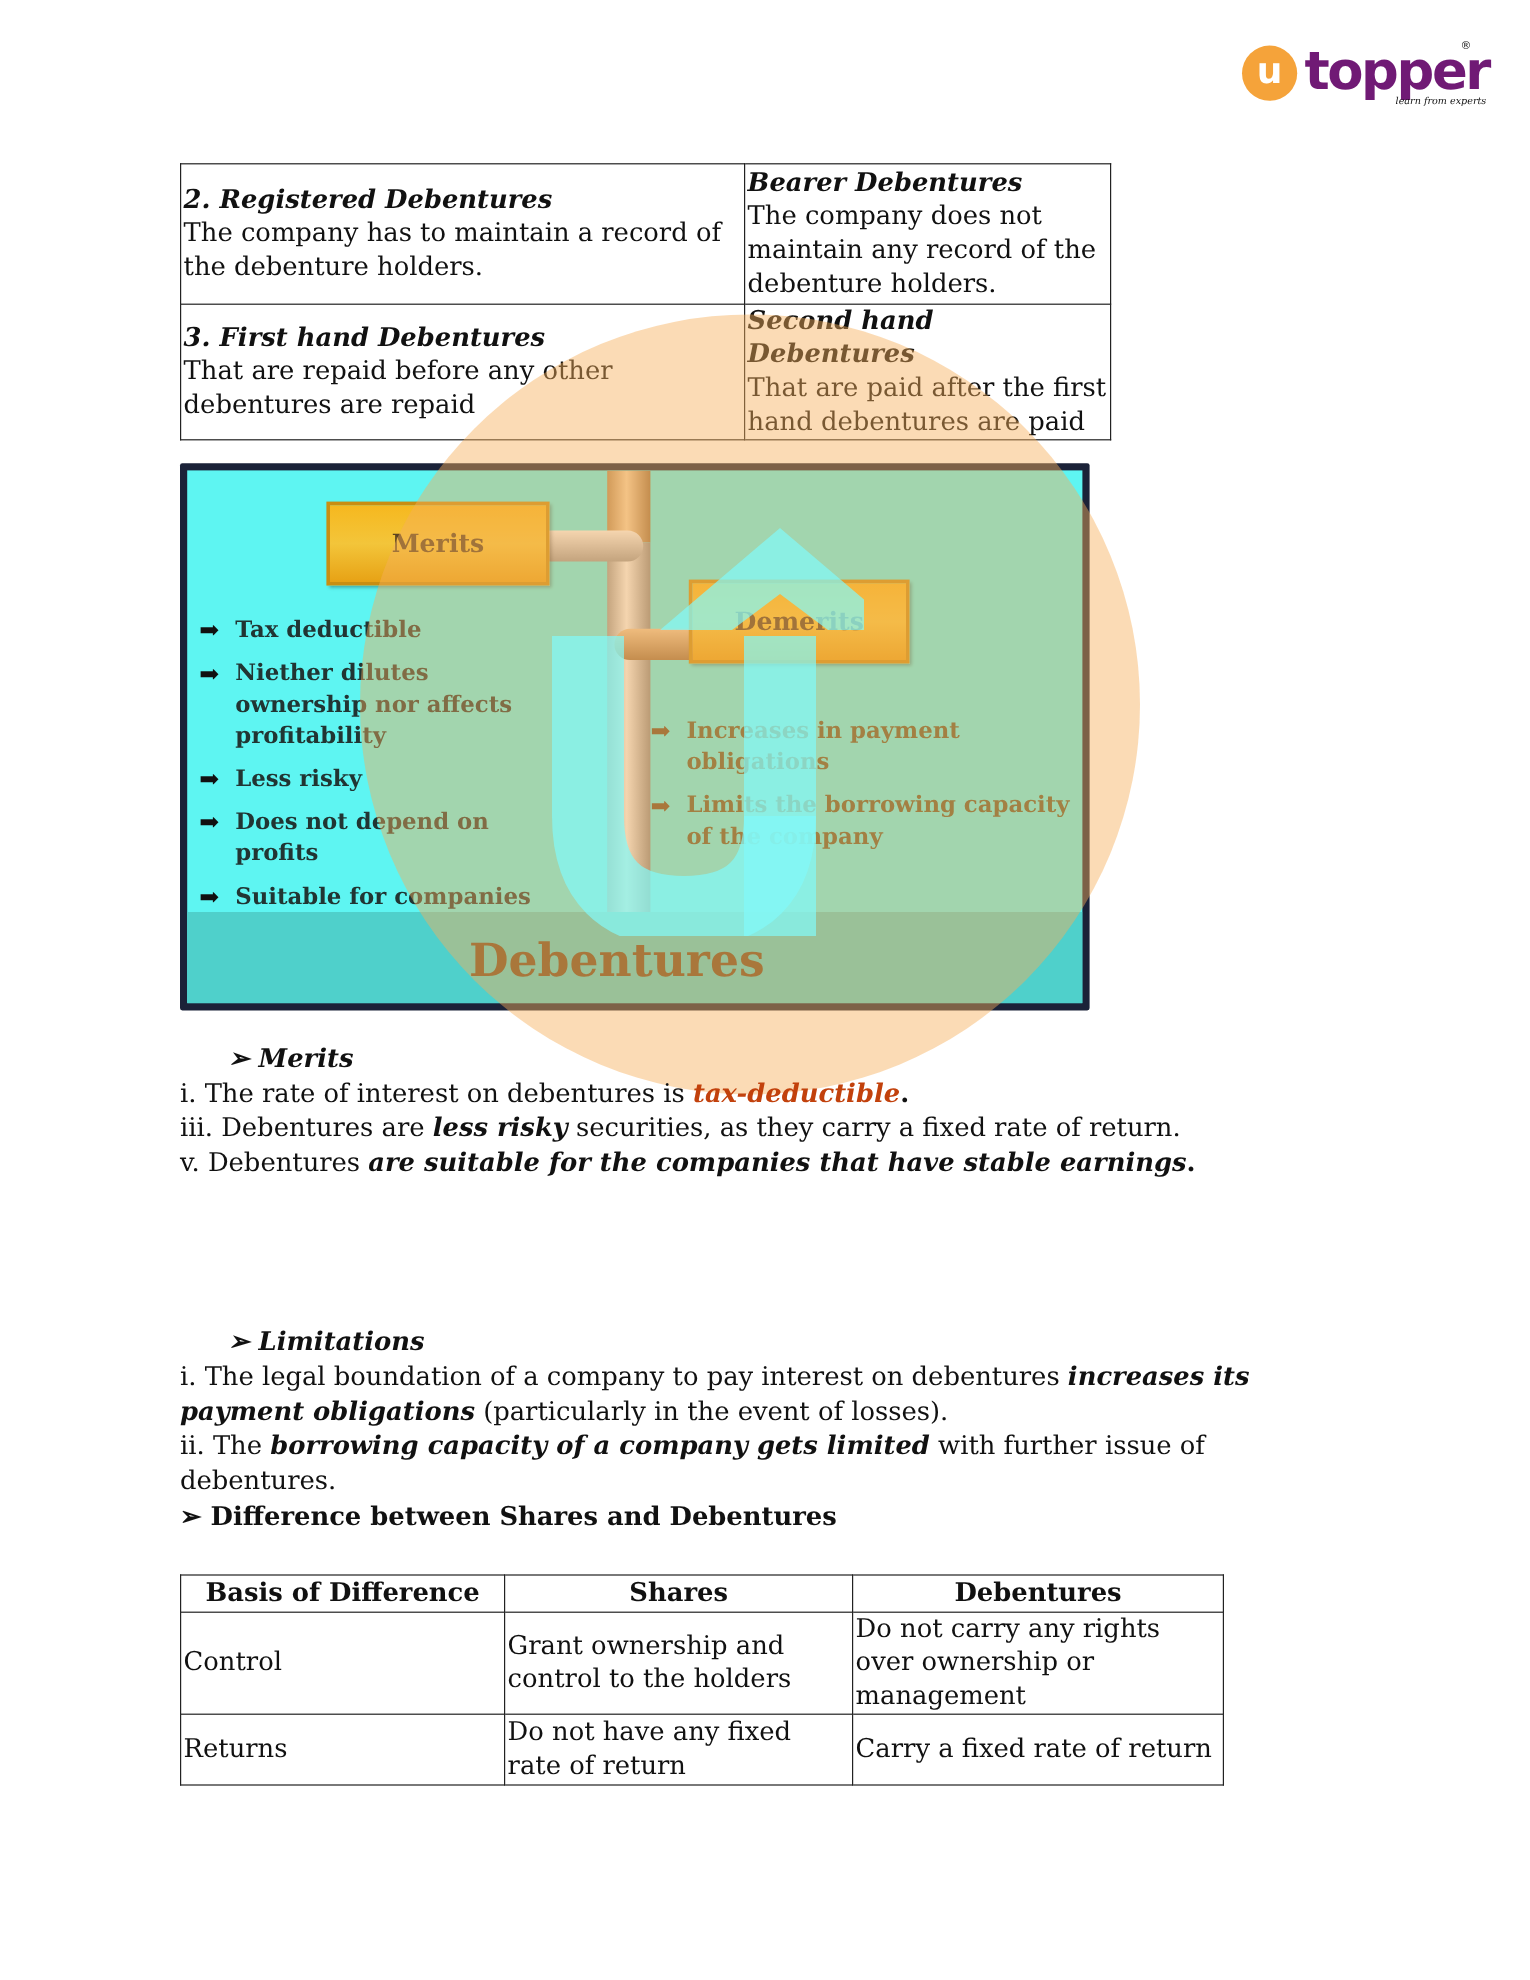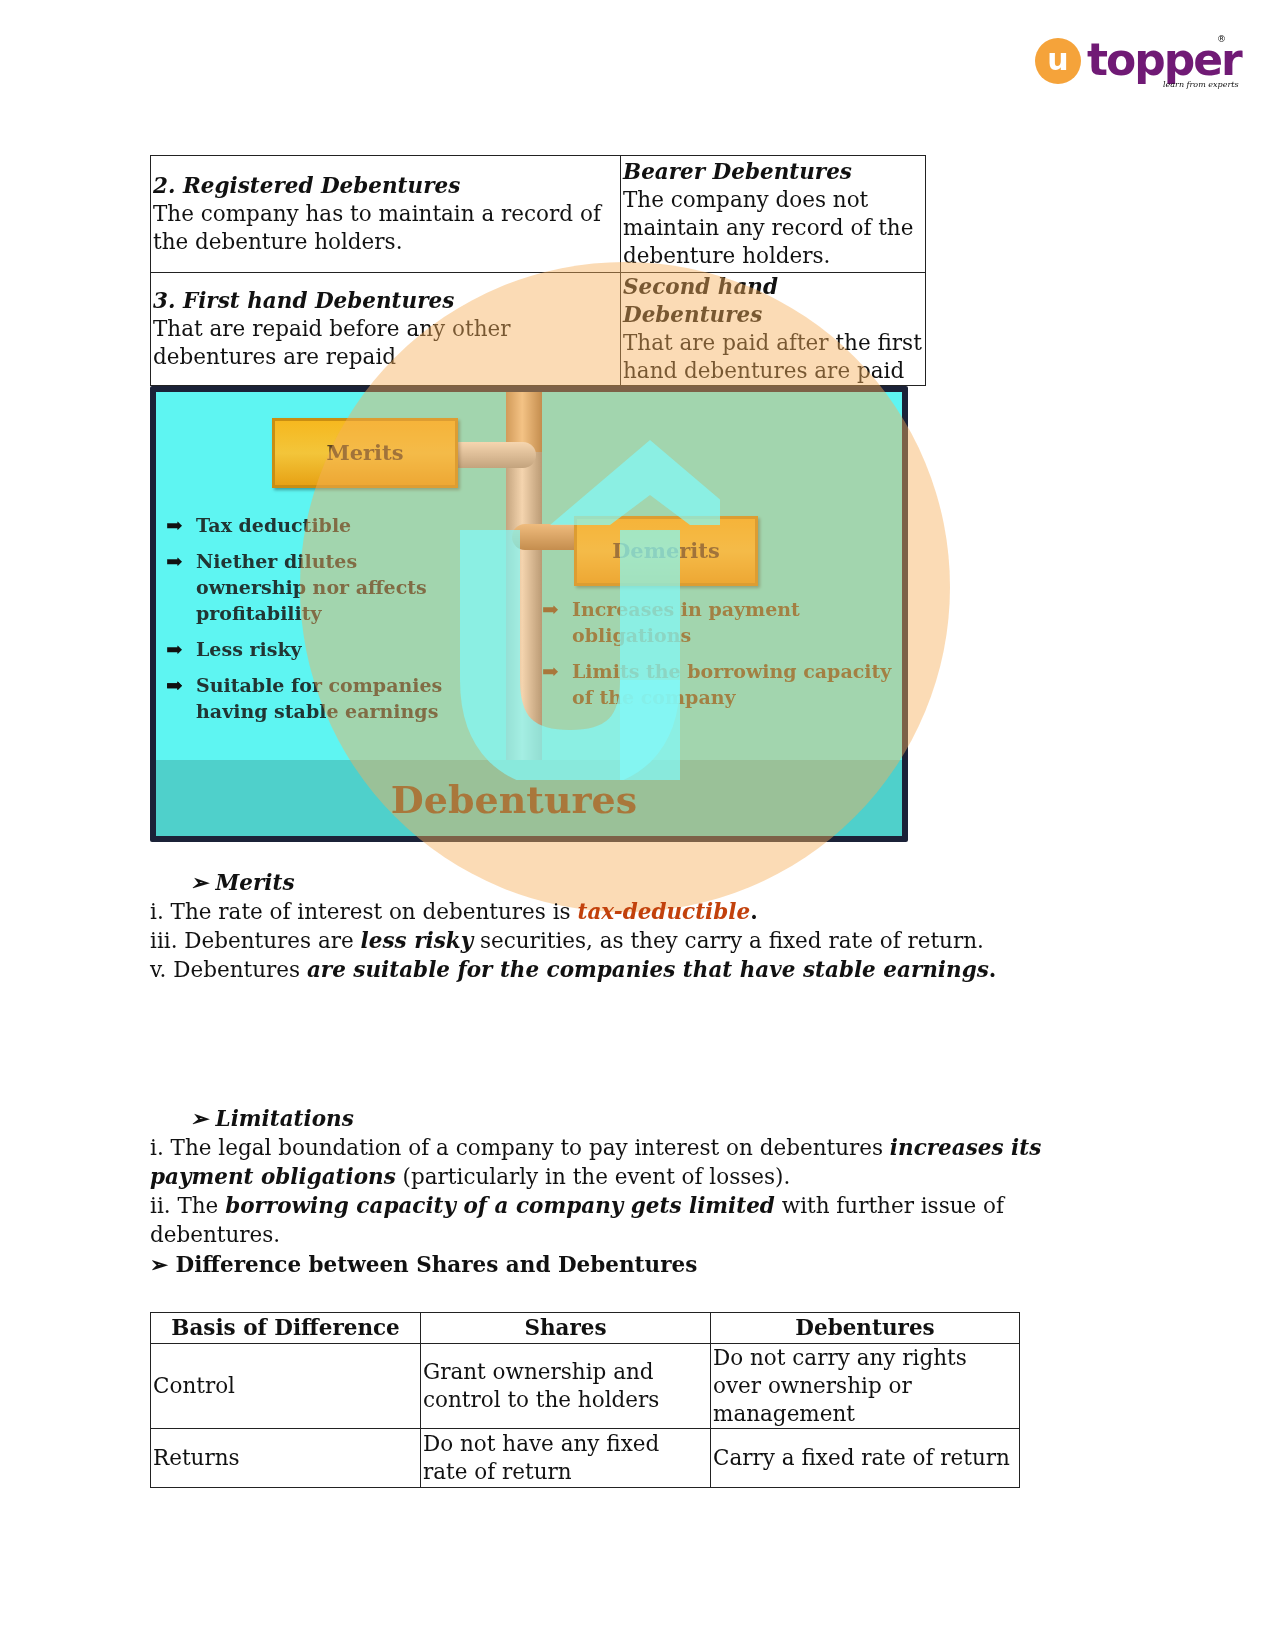--- a/index.html
+++ b/index.html
@@ -11,21 +11,21 @@
   .logo-circle { position:absolute; left:0; top:4px; width:46px; height:46px; border-radius:50%;
                  background:#f5a33a; color:#fff; font:bold 30px "DejaVu Sans", sans-serif;
                  text-align:center; line-height:44px; }
   .logo-word { position:absolute; left:52px; top:0; font:bold 44px "DejaVu Sans", sans-serif;
                letter-spacing:-2px; color:#701a75; }
   .logo-reg { position:absolute; left:182px; top:0; font:9px "DejaVu Sans", sans-serif; }
   .logo-tag { position:absolute; left:128px; top:46px; font:italic 8px "DejaVu Serif", serif; }
 
   
   table { border-collapse:collapse; position:absolute; }
-  .t1 { left:150px; top:155px; width:776px; font-size:21.5px; line-height:28px; }
+  .t1 { left:150px; top:136px; width:776px; font-size:21.5px; line-height:28px; }
   .t1 td { border:1.5px solid #222; vertical-align:middle; padding:0 2px; }
   .t1 td.c1 { width:465px; }
   .t1 .h { font-weight:bold; font-style:italic; display:block; }
 
   
   .diagram { position:absolute; left:150px; top:386px; width:758px; height:456px;
              background:#1b2238; border-radius:2px; }
   .diag-inner { position:absolute; left:6px; top:6px; right:6px; bottom:6px; background:#5ef5f2; overflow:hidden; }
   .diag-band { position:absolute; left:0; right:0; bottom:0; height:76px; background:#4fd0cb; }
   .diag-title { position:absolute; left:0; right:0; bottom:14px; text-align:center;
@@ -101,27 +101,27 @@
 </tbody>
   </table>
 
 <div class="diagram">
   <div class="diag-inner">
     <div class="pole-top"></div>
     <div class="pole" style="top:60px;height:316px"></div>
     <div class="arm" style="left:290px;top:50px;width:90px"></div>
     <div class="arm" style="left:356px;top:132px;width:92px;background:linear-gradient(180deg,#e9c69a,#9c7244)"></div>
     <div class="sign" style="left:116px;top:26px;width:180px;height:64px;line-height:64px">Merits</div>
-    <div class="sign" style="left:418px;top:124px;width:178px;height:64px;line-height:64px">Demerits</div>
+    <div class="sign" style="left:418px;top:91px;width:178px;height:64px;line-height:64px">Demerits</div>
 
     <div class="pts" style="left:10px;top:120px;width:300px">
       <div class="pt"><span class="arrow">➡</span><span>Tax deductible</span></div>
       <div class="pt"><span class="arrow">➡</span><span>Niether dilutes ownership nor affects profitability</span></div>
       <div class="pt"><span class="arrow">➡</span><span>Less risky</span></div>
-      <div class="pt"><span class="arrow">➡</span></div>
+      <div class="pt"><span class="arrow">➡</span><span>Does not depend on profits</span></div>
       <div class="pt"><span class="arrow">➡</span><span>Suitable for companies having stable earnings</span></div>
     </div>
 
     <div class="pts dem" style="left:386px;top:204px;width:350px">
       <div class="pt"><span class="arrow">➡</span><span>Increases in payment obligations</span></div>
       <div class="pt"><span class="arrow">➡</span><span>Limits the borrowing capacity of the company</span></div>
     </div>
 
     <div class="diag-band">
       <div class="diag-title">Debentures</div>

